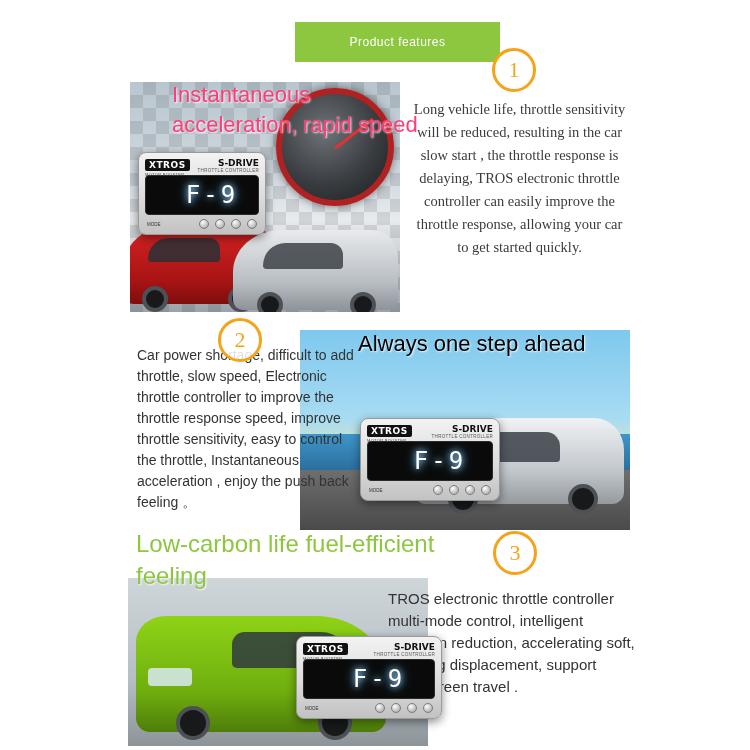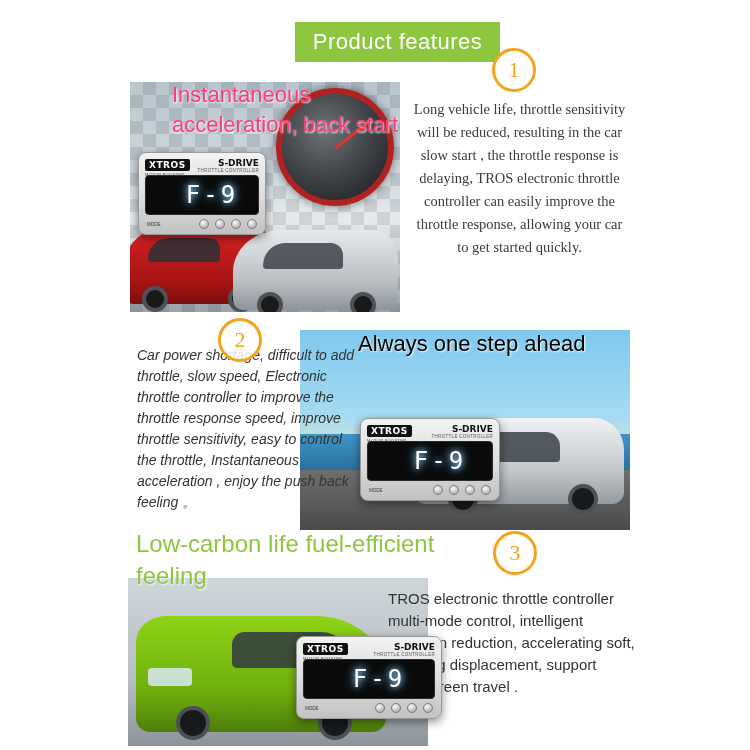--- a/index.html
+++ b/index.html
@@ -20,21 +20,21 @@
     top: 22px;
     width: 205px;
     height: 40px;
     background: #8dc63f;
     display: flex;
     align-items: center;
     justify-content: center;
   }
   .banner-text {
     color: #ffffff;
-    font-size: 22px;
+    font-size: 12px;
     letter-spacing: .5px;
   }
 
   
   .num-circle {
     position: absolute;
     width: 44px;
     height: 44px;
     border: 3px solid #f5a31a;
     border-radius: 50%;
@@ -258,21 +258,20 @@
     z-index: 50;
     text-shadow: 1px 1px 2px rgba(255,255,255,.9);
   }
   .body-sec2 {
     position: absolute;
     left: 137px; top: 345px;
     width: 220px;
     font-size: 14px;
     line-height: 21px;
     color: #333333;
-    font-style: italic;
   }
 
   
   .sec3-photo {
     position: absolute;
     left: 128px; top: 578px;
     width: 300px; height: 168px;
     overflow: hidden;
     background: linear-gradient(180deg,#cfd6da 0%, #b6bfc5 60%, #8c949a 100%);
   }
@@ -354,21 +353,21 @@
     <span class="btn-row">
       <span class="dbtn"></span>
       <span class="dbtn"></span>
       <span class="dbtn"></span>
       <span class="dbtn"></span>
     </span>
   </div>
 </div>
 
 <div class="num-circle" id="circle1">1</div>
-<div class="title-sec1">Instantaneous acceleration, back start</div>
+<div class="title-sec1">Instantaneous acceleration, rapid speed</div>
 <div class="body-sec1">Long vehicle life, throttle sensitivity will be reduced, resulting in the car slow start , the throttle response is delaying, TROS electronic throttle controller can easily improve the throttle response, allowing your car to get started quickly.</div>
 
 <div class="sec2-photo">
   <div class="sea"></div>
   <div class="road2"></div>
   <div class="car-silver2">
     <div class="win"></div>
     <div class="wheel" style="left:34px; bottom:-10px; width:30px; height:30px;"></div>
     <div class="wheel" style="right:26px; bottom:-10px; width:30px; height:30px;"></div>
   </div>

